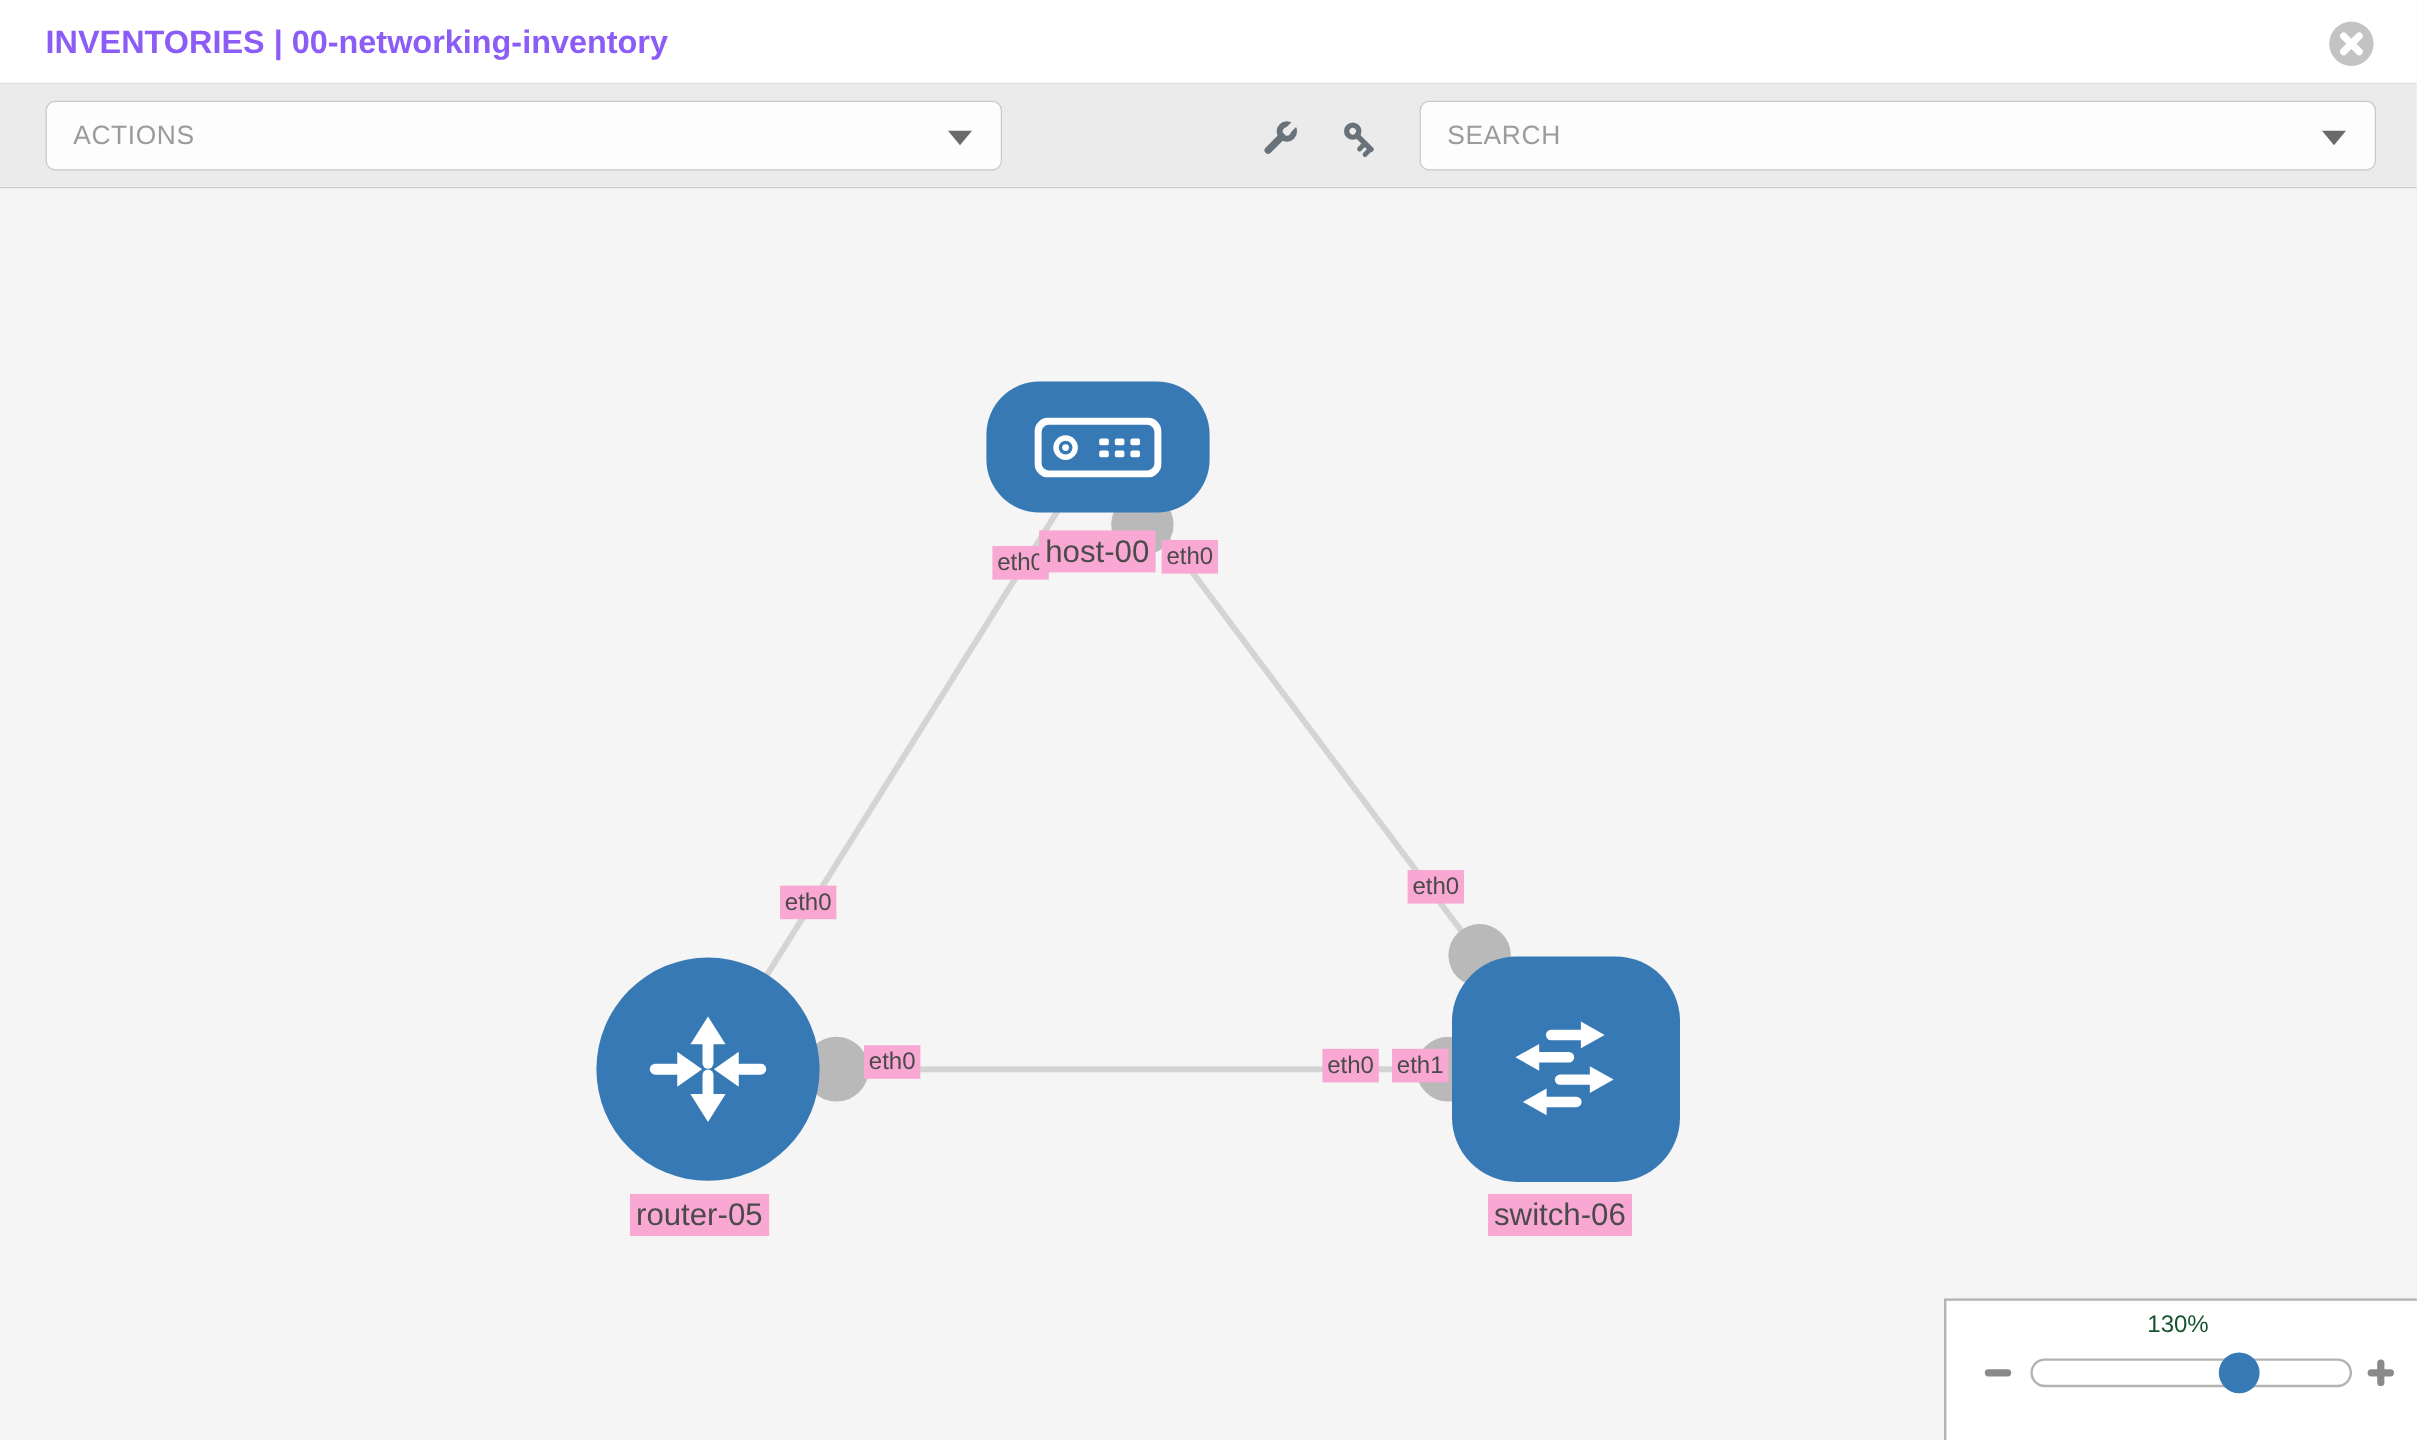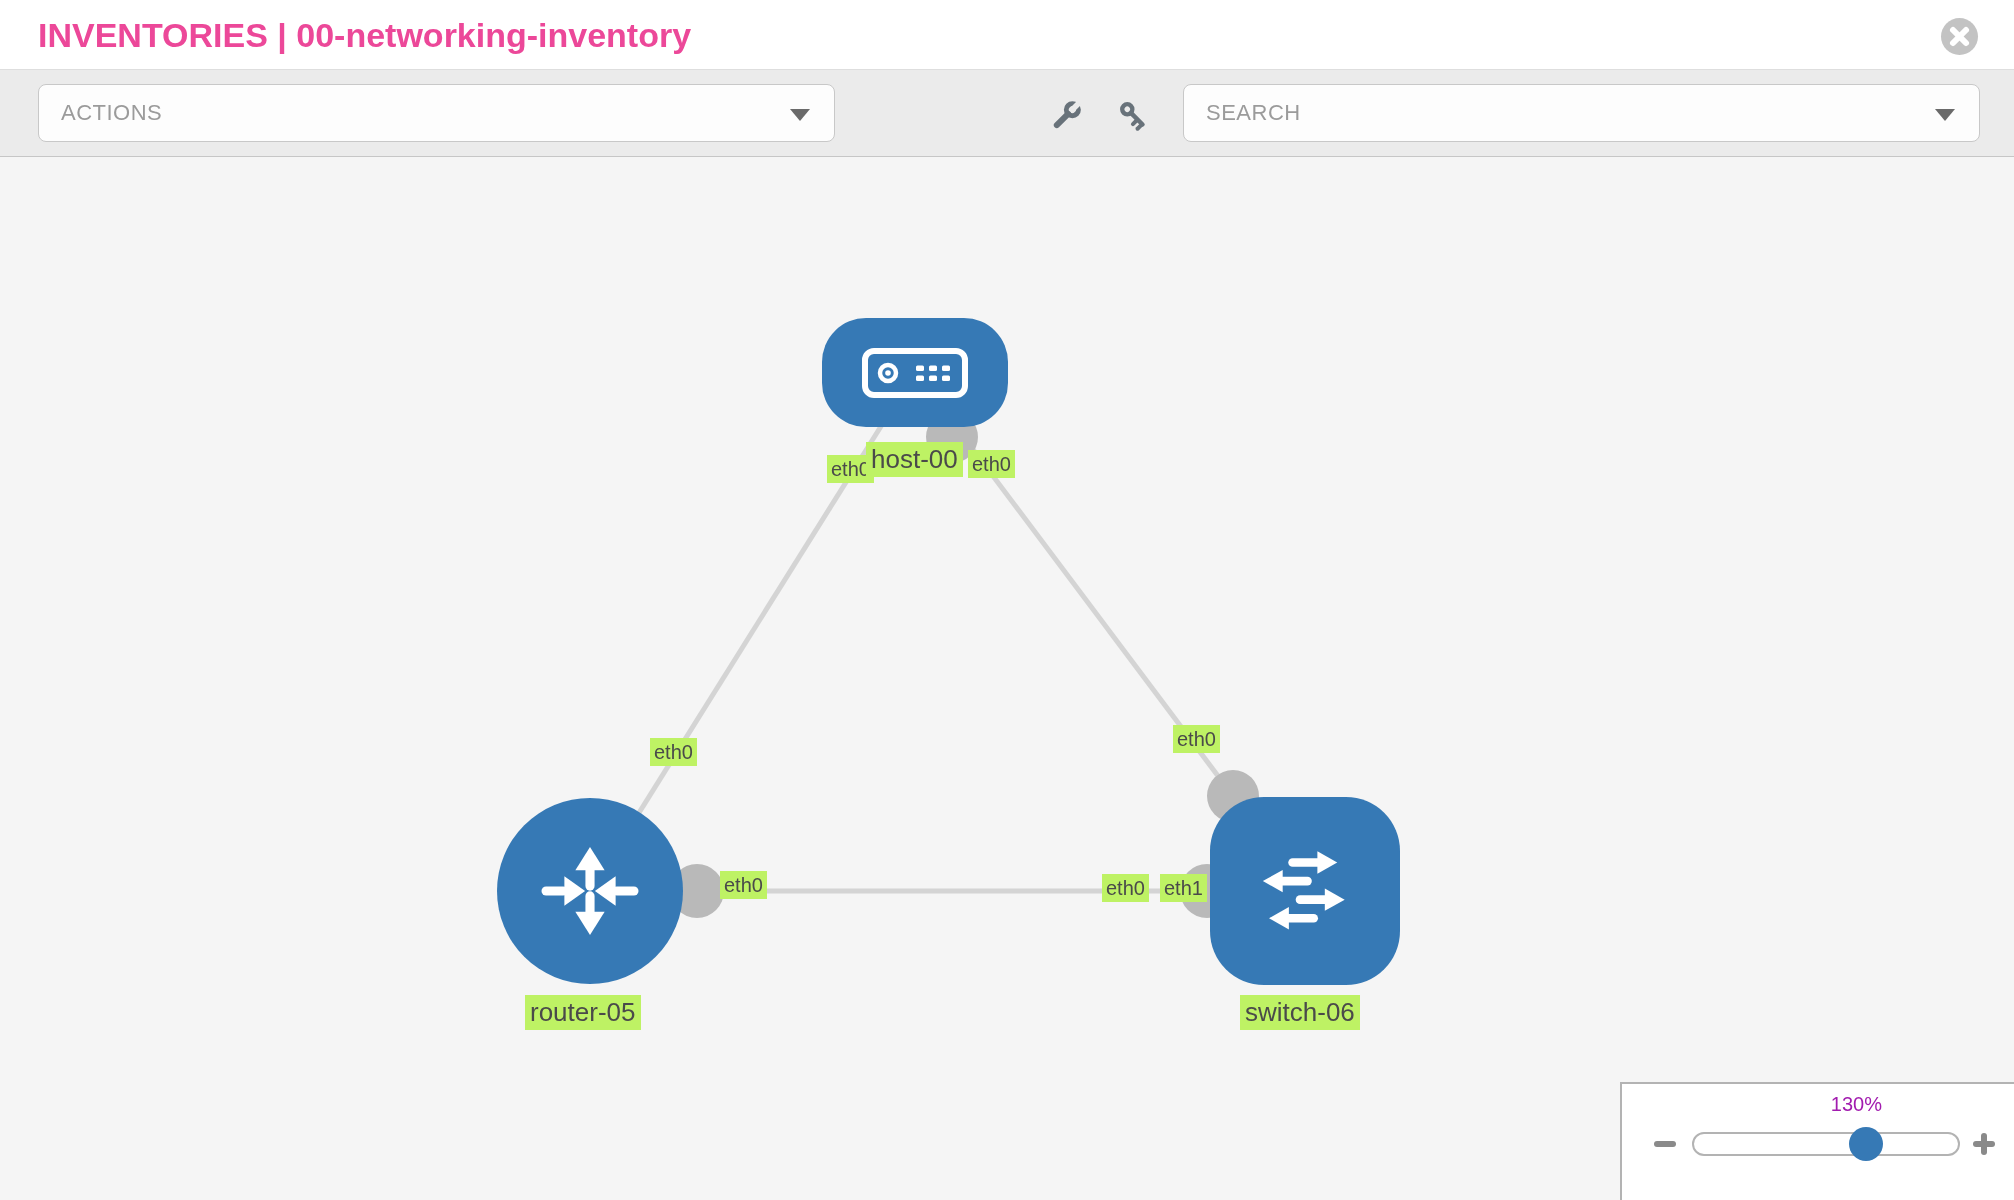--- a/index.html
+++ b/index.html
@@ -9,21 +9,21 @@
     position: relative;
     background: #f5f5f5;
   }
   
   .header {
     position:absolute; left:0; top:0; width:2014px; height:70px;
     background:#ffffff; border-bottom:1px solid #dedede;
   }
   .page-title {
     position:absolute; left:38px; top:0; height:70px; line-height:70px;
-    font-size:34px; font-weight:bold; color:#ec4899;
+    font-size:27px; font-weight:bold; color:#8b5cf6;
   }
   .close-btn {
     position:absolute; left:1941px; top:18px; width:37px; height:37px;
     border-radius:50%; background:#c3c3c3; cursor:pointer;
   }
   
   .toolbar {
     position:absolute; left:0; top:70px; width:2014px; height:87px;
     background:#ebebeb; border-bottom:1px solid #c6c6c6;
   }
@@ -44,32 +44,32 @@
     position:absolute; left:0; top:157px; width:2014px; height:1043px;
     background:#f5f5f5;
   }
   .links-svg { position:absolute; left:0; top:0; }
   .iface-circle {
     position:absolute; border-radius:50%; background:#b9b9b9;
   }
   .node { position:absolute; background:#3679b5; cursor:pointer;
           display:flex; align-items:center; justify-content:center; }
   .chip {
-    position:absolute; background:#bef264; color:#4a4a4a;
+    position:absolute; background:#f9a8d4; color:#4a4a4a;
     text-align:center; white-space:nowrap;
   }
   .chip.eth { font-size:20px; height:28px; line-height:28px; padding:0 4px; }
   .chip.nodename { font-size:26px; height:35px; line-height:35px; padding:0 5px; }
   
   .zoom-panel {
     position:absolute; left:1620px; top:1082px; width:420px; height:140px;
     background:#ffffff; border:2px solid #b3b3b3;
   }
-  .zoom-level { position:absolute; left:150px; top:9px; width:110px;
-    text-align:right; font-size:20px; color:#a21caf; }
+  .zoom-level { position:absolute; left:138px; top:9px; width:110px;
+    text-align:center; font-size:20px; color:#14532d; }
   .zoom-minus { position:absolute; left:32px; top:57px; width:22px; height:6px;
     background:#8a8a8a; border-radius:3px; cursor:pointer; }
   .zoom-track { position:absolute; left:70px; top:48px; width:268px; height:24px;
     background:#ffffff; border:2px solid #b3b3b3; border-radius:13px; cursor:pointer; }
   .zoom-thumb { position:absolute; left:227px; top:43px; width:34px; height:34px;
     background:#3679b5; border-radius:50%; cursor:pointer; }
   .zoom-plus { position:absolute; left:351px; top:49px; width:22px; height:22px; cursor:pointer; }
   .zoom-plus::before { content:""; position:absolute; left:0; top:8px; width:22px; height:6px;
     background:#8a8a8a; border-radius:3px; }
   .zoom-plus::after { content:""; position:absolute; left:8px; top:0; width:6px; height:22px;

